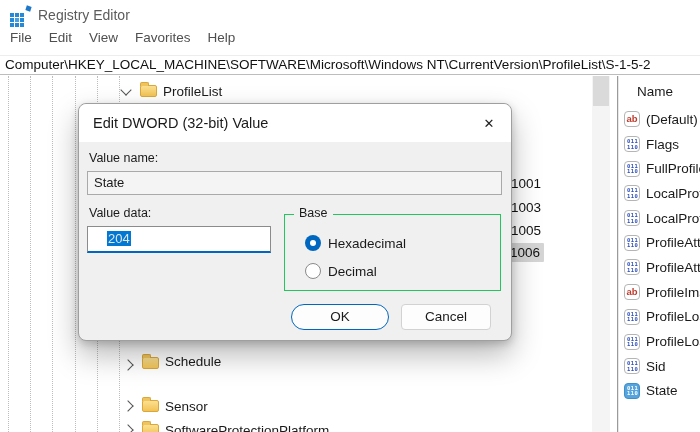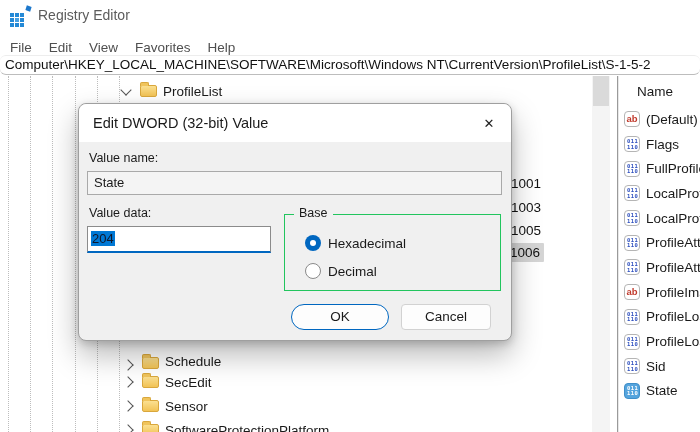--- a/index.html
+++ b/index.html
@@ -9,27 +9,27 @@
   
   .titlebar{position:absolute;left:0;top:0;width:700px;height:30px;background:#fff;}
   .regicon{position:absolute;left:8px;top:4px;width:24px;height:24px;}
   .regicon .tiles{position:absolute;left:2px;top:9px;width:4px;height:4px;background:#2489d6;
       box-shadow:5px 0 #2489d6,10px 0 #2489d6,0 5px #2489d6,5px 5px #46a0e2,10px 5px #2489d6,
                  0 10px #2489d6,5px 10px #2489d6,10px 10px #2489d6;}
   .regicon .tiledet{position:absolute;left:18px;top:2px;width:5px;height:5px;background:#1d78cc;transform:rotate(18deg);}
   .wintitle{position:absolute;left:38px;top:7px;font-size:14px;color:#5c5c5c;}
 
   
-  .menubar{position:absolute;left:0;top:30px;width:700px;height:25px;display:flex;align-items:flex-end;gap:17px;padding-left:10px;box-sizing:border-box;}
+  .menubar{position:absolute;left:0;top:30px;width:700px;height:25px;display:flex;align-items:flex-start;gap:17px;padding-left:10px;box-sizing:border-box;}
   .menubar span{color:#4f4f4f;cursor:default;}
 
   
   .addressbar{position:absolute;left:0;top:55px;width:700px;height:20px;background:#fff;
       border-top:1px solid #ededed;border-bottom:1px solid #bdbdbd;box-sizing:border-box;
-      line-height:18px;padding-left:5px;white-space:nowrap;overflow:hidden;color:#111;border-radius:6px;}
+      line-height:18px;padding-left:5px;white-space:nowrap;overflow:hidden;color:#111;}
 
   
   .treepanel{position:absolute;left:0;top:76px;width:592px;height:356px;background:#fff;overflow:hidden;}
   .guide{position:absolute;top:0;bottom:0;width:0;border-left:1px dotted #bdbdbd;}
   .trow{position:absolute;display:flex;align-items:center;height:22px;white-space:nowrap;}
   .chev{width:7px;height:7px;border-right:1.5px solid #545454;border-bottom:1.5px solid #545454;flex:none;}
   .chev.exp{transform:rotate(45deg);margin-top:-3px;}
   .chev.col{transform:rotate(-45deg);}
   .folder{width:17px;height:12px;background:linear-gradient(180deg,#fbe091 0%,#f2c355 100%);
       border:1px solid #d9a73c;border-radius:2px;position:relative;flex:none;margin:0 6px 0 10px;box-sizing:border-box;}
@@ -64,21 +64,21 @@
   .dlg-caption{position:absolute;left:0;top:0;right:0;height:38px;background:#fff;border-radius:8px 8px 0 0;}
   .dlg-title{position:absolute;left:14px;top:11px;font-size:14.5px;color:#1a1a1a;}
   .dlg-close{position:absolute;right:10px;top:8px;width:24px;height:24px;text-align:center;
       line-height:24px;font-size:13px;color:#222;cursor:default;}
   .dlg-label{position:absolute;font-size:12.5px;color:#1a1a1a;}
   .vname-box{position:absolute;left:8px;top:67px;width:415px;height:24px;background:#f4f4f4;
       border:1px solid #a9a9a9;box-sizing:border-box;line-height:22px;padding-left:6px;font-size:13px;}
   .vdata-box{position:absolute;left:8px;top:122px;width:184px;height:27px;background:#fff;
       border:1px solid #8b8b8b;border-bottom:2px solid #0067c0;box-sizing:border-box;
       line-height:23px;padding-left:3px;font-size:13px;}
-  .vdata-box .seltext{background:#0078d4;color:#0f172a;padding:0 1px;}
+  .vdata-box .seltext{background:#0078d4;color:#e5e5e5;padding:0 1px;margin-left:16px;}
   .groupbox{position:absolute;left:205px;top:110px;width:217px;height:77px;border:1px solid #22c55e;box-sizing:border-box;}
   .groupbox .gb-label{position:absolute;top:-9px;left:9px;background:#f0f0f0;padding:0 5px;font-size:12.5px;}
   .radio-row{position:absolute;left:20px;display:flex;align-items:center;gap:7px;}
   .radio{width:16px;height:16px;border-radius:50%;box-sizing:border-box;position:relative;flex:none;}
   .radio.on{background:#0067c0;}
   .radio.on::after{content:"";position:absolute;left:5px;top:5px;width:6px;height:6px;background:#fff;border-radius:50%;}
   .radio.off{background:#fff;border:1px solid #8a8a8a;}
   .dlg-btn{position:absolute;top:200px;height:26px;background:#fdfdfd;border:1px solid #d2d2d2;
       border-radius:4px;box-sizing:border-box;text-align:center;line-height:24px;font-size:13.5px;color:#1a1a1a;}
   .dlg-btn.default{border-color:#0067c0;border-radius:13px;}
@@ -127,25 +127,20 @@
     <span class="frag" style="left:511px;top:98px;">1001</span>
     <span class="frag" style="left:511px;top:122px;">1003</span>
     <span class="frag" style="left:511px;top:145px;">1005</span>
     <span class="frag sel" style="left:506px;top:167px;">1006</span>
 
     <div class="trow" style="left:124px;top:271px;align-items:flex-end;">
       <span class="chev col"></span>
       <span class="folder"></span>
       <span>Schedule</span>
     </div>
-    <div class="trow" style="left:124px;top:295px;">
-      <span class="chev col"></span>
-      <span class="folder"></span>
-      <span>SecEdit</span>
-    </div>
     <div class="trow" style="left:124px;top:319px;">
       <span class="chev col"></span>
       <span class="folder"></span>
       <span>Sensor</span>
     </div>
     <div class="trow" style="left:124px;top:343px;">
       <span class="chev col"></span>
       <span class="folder"></span>
       <span>SoftwareProtectionPlatform</span>
     </div>

